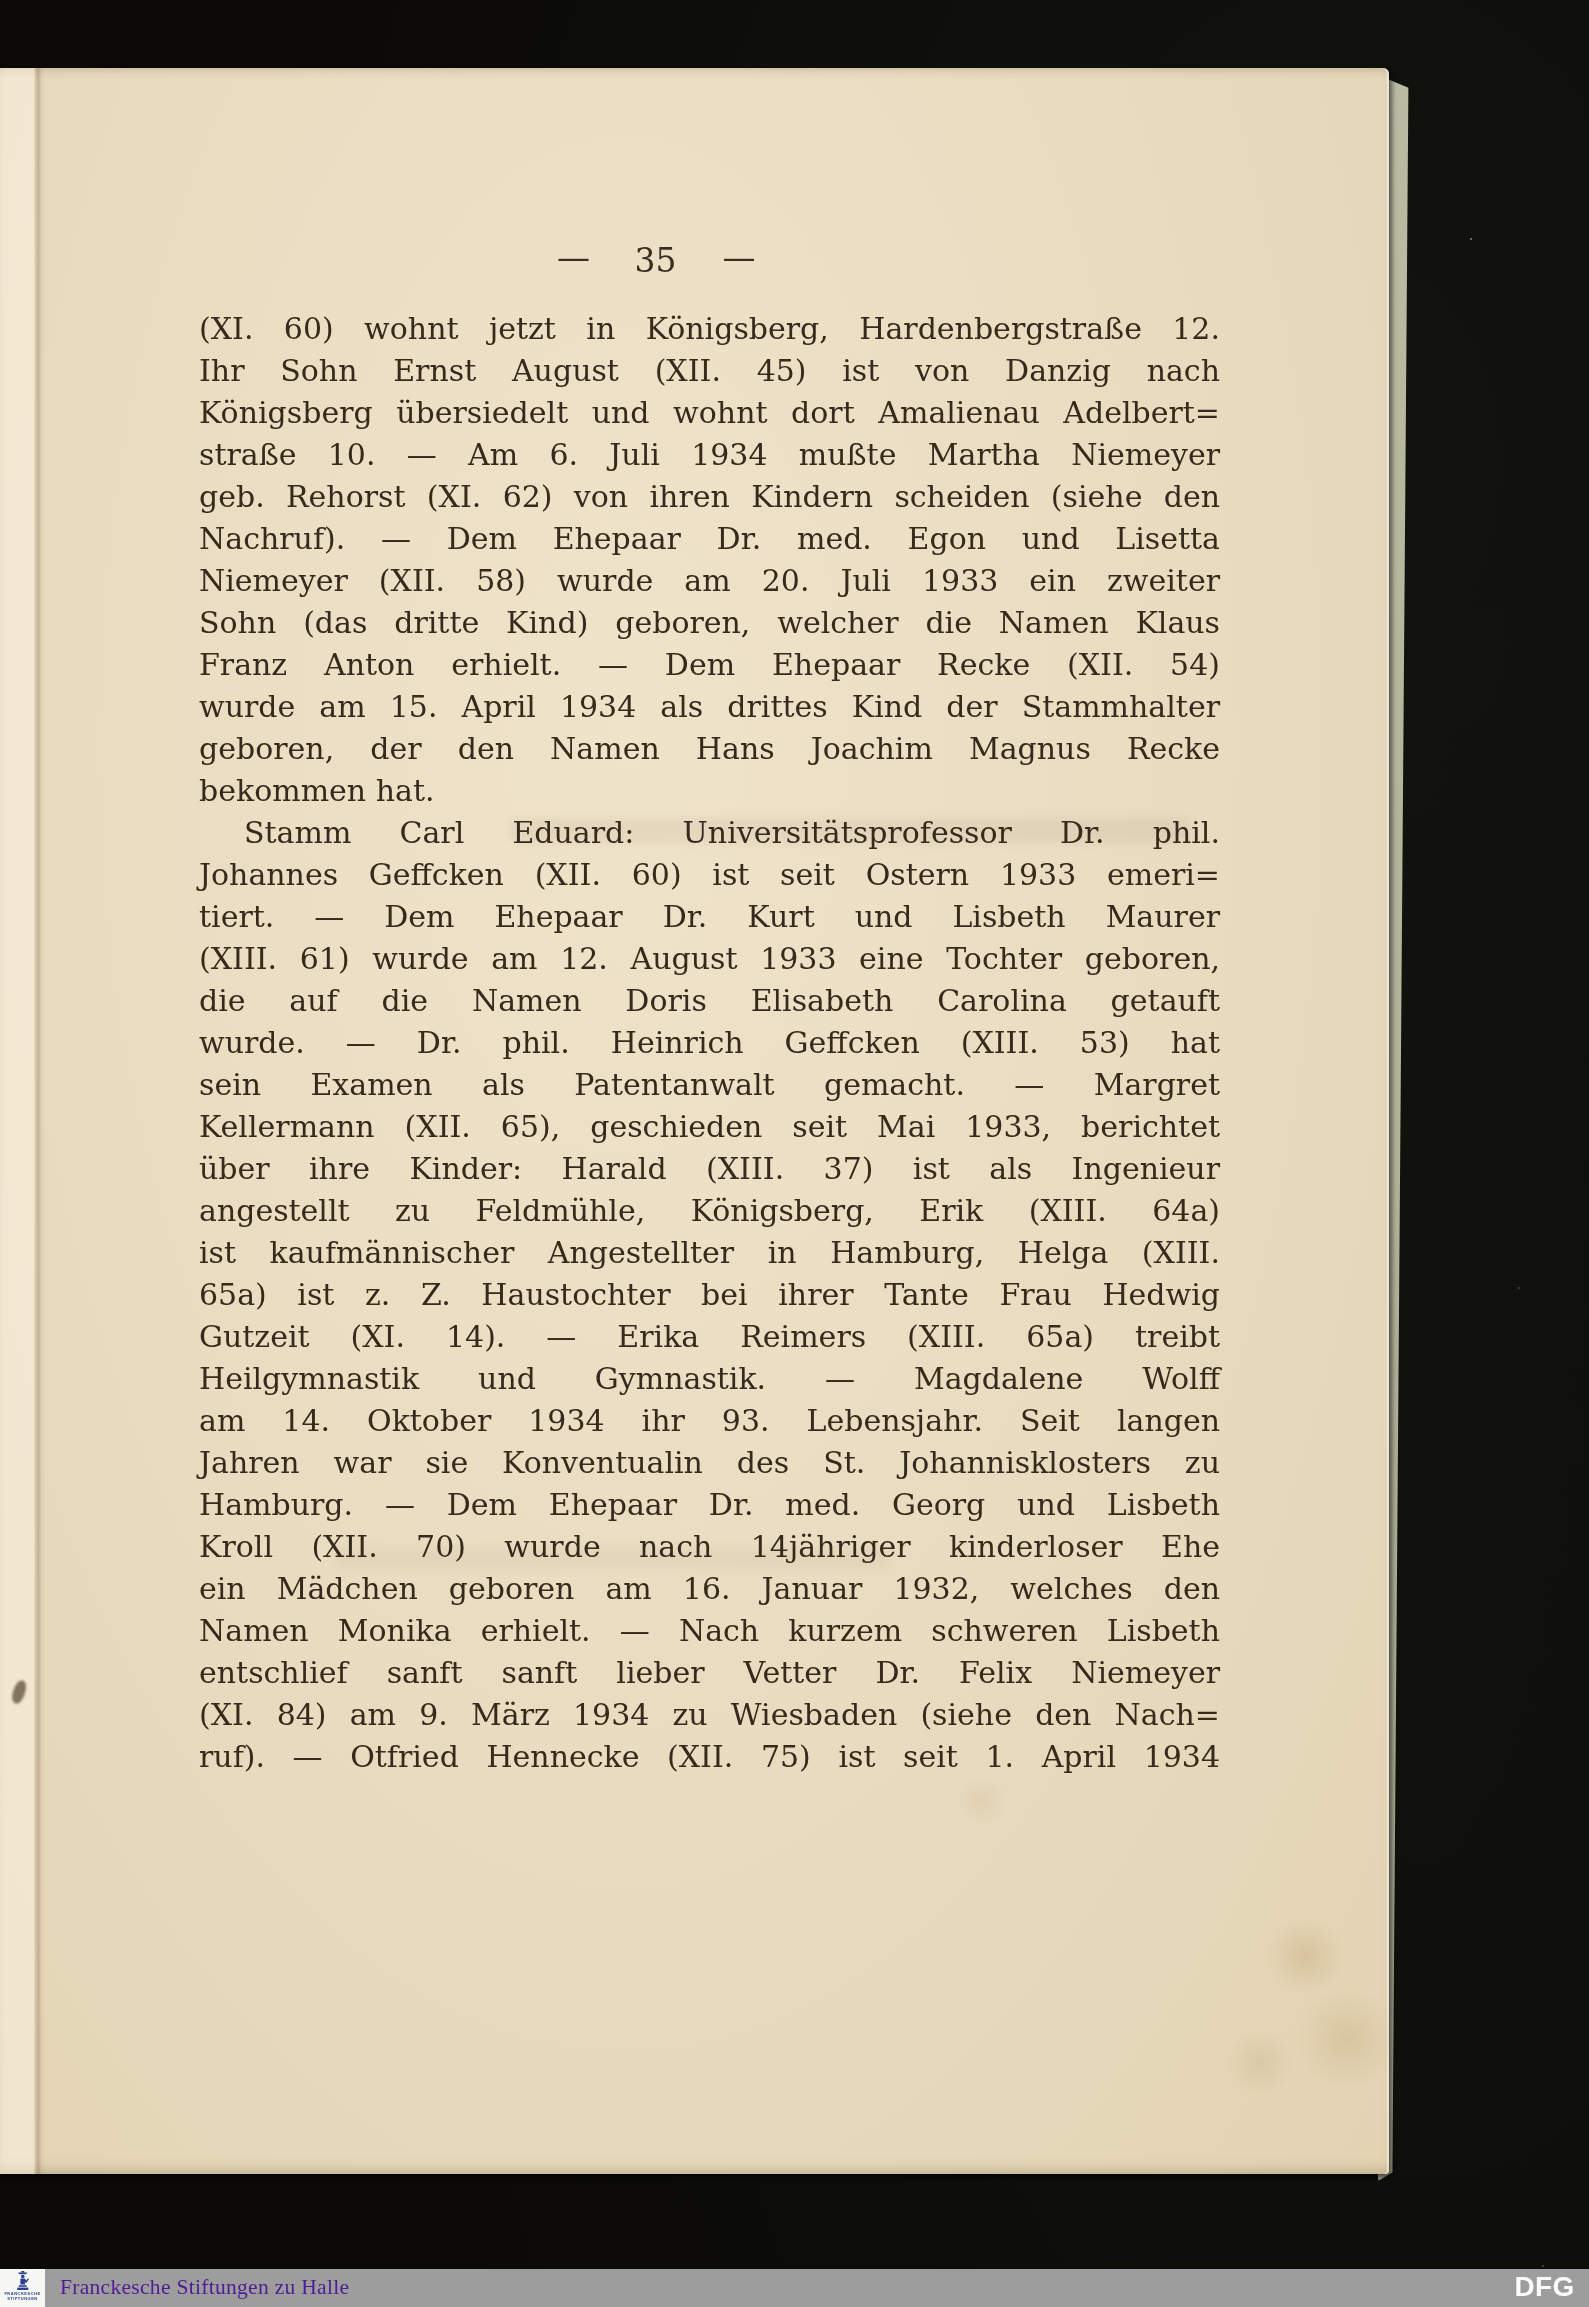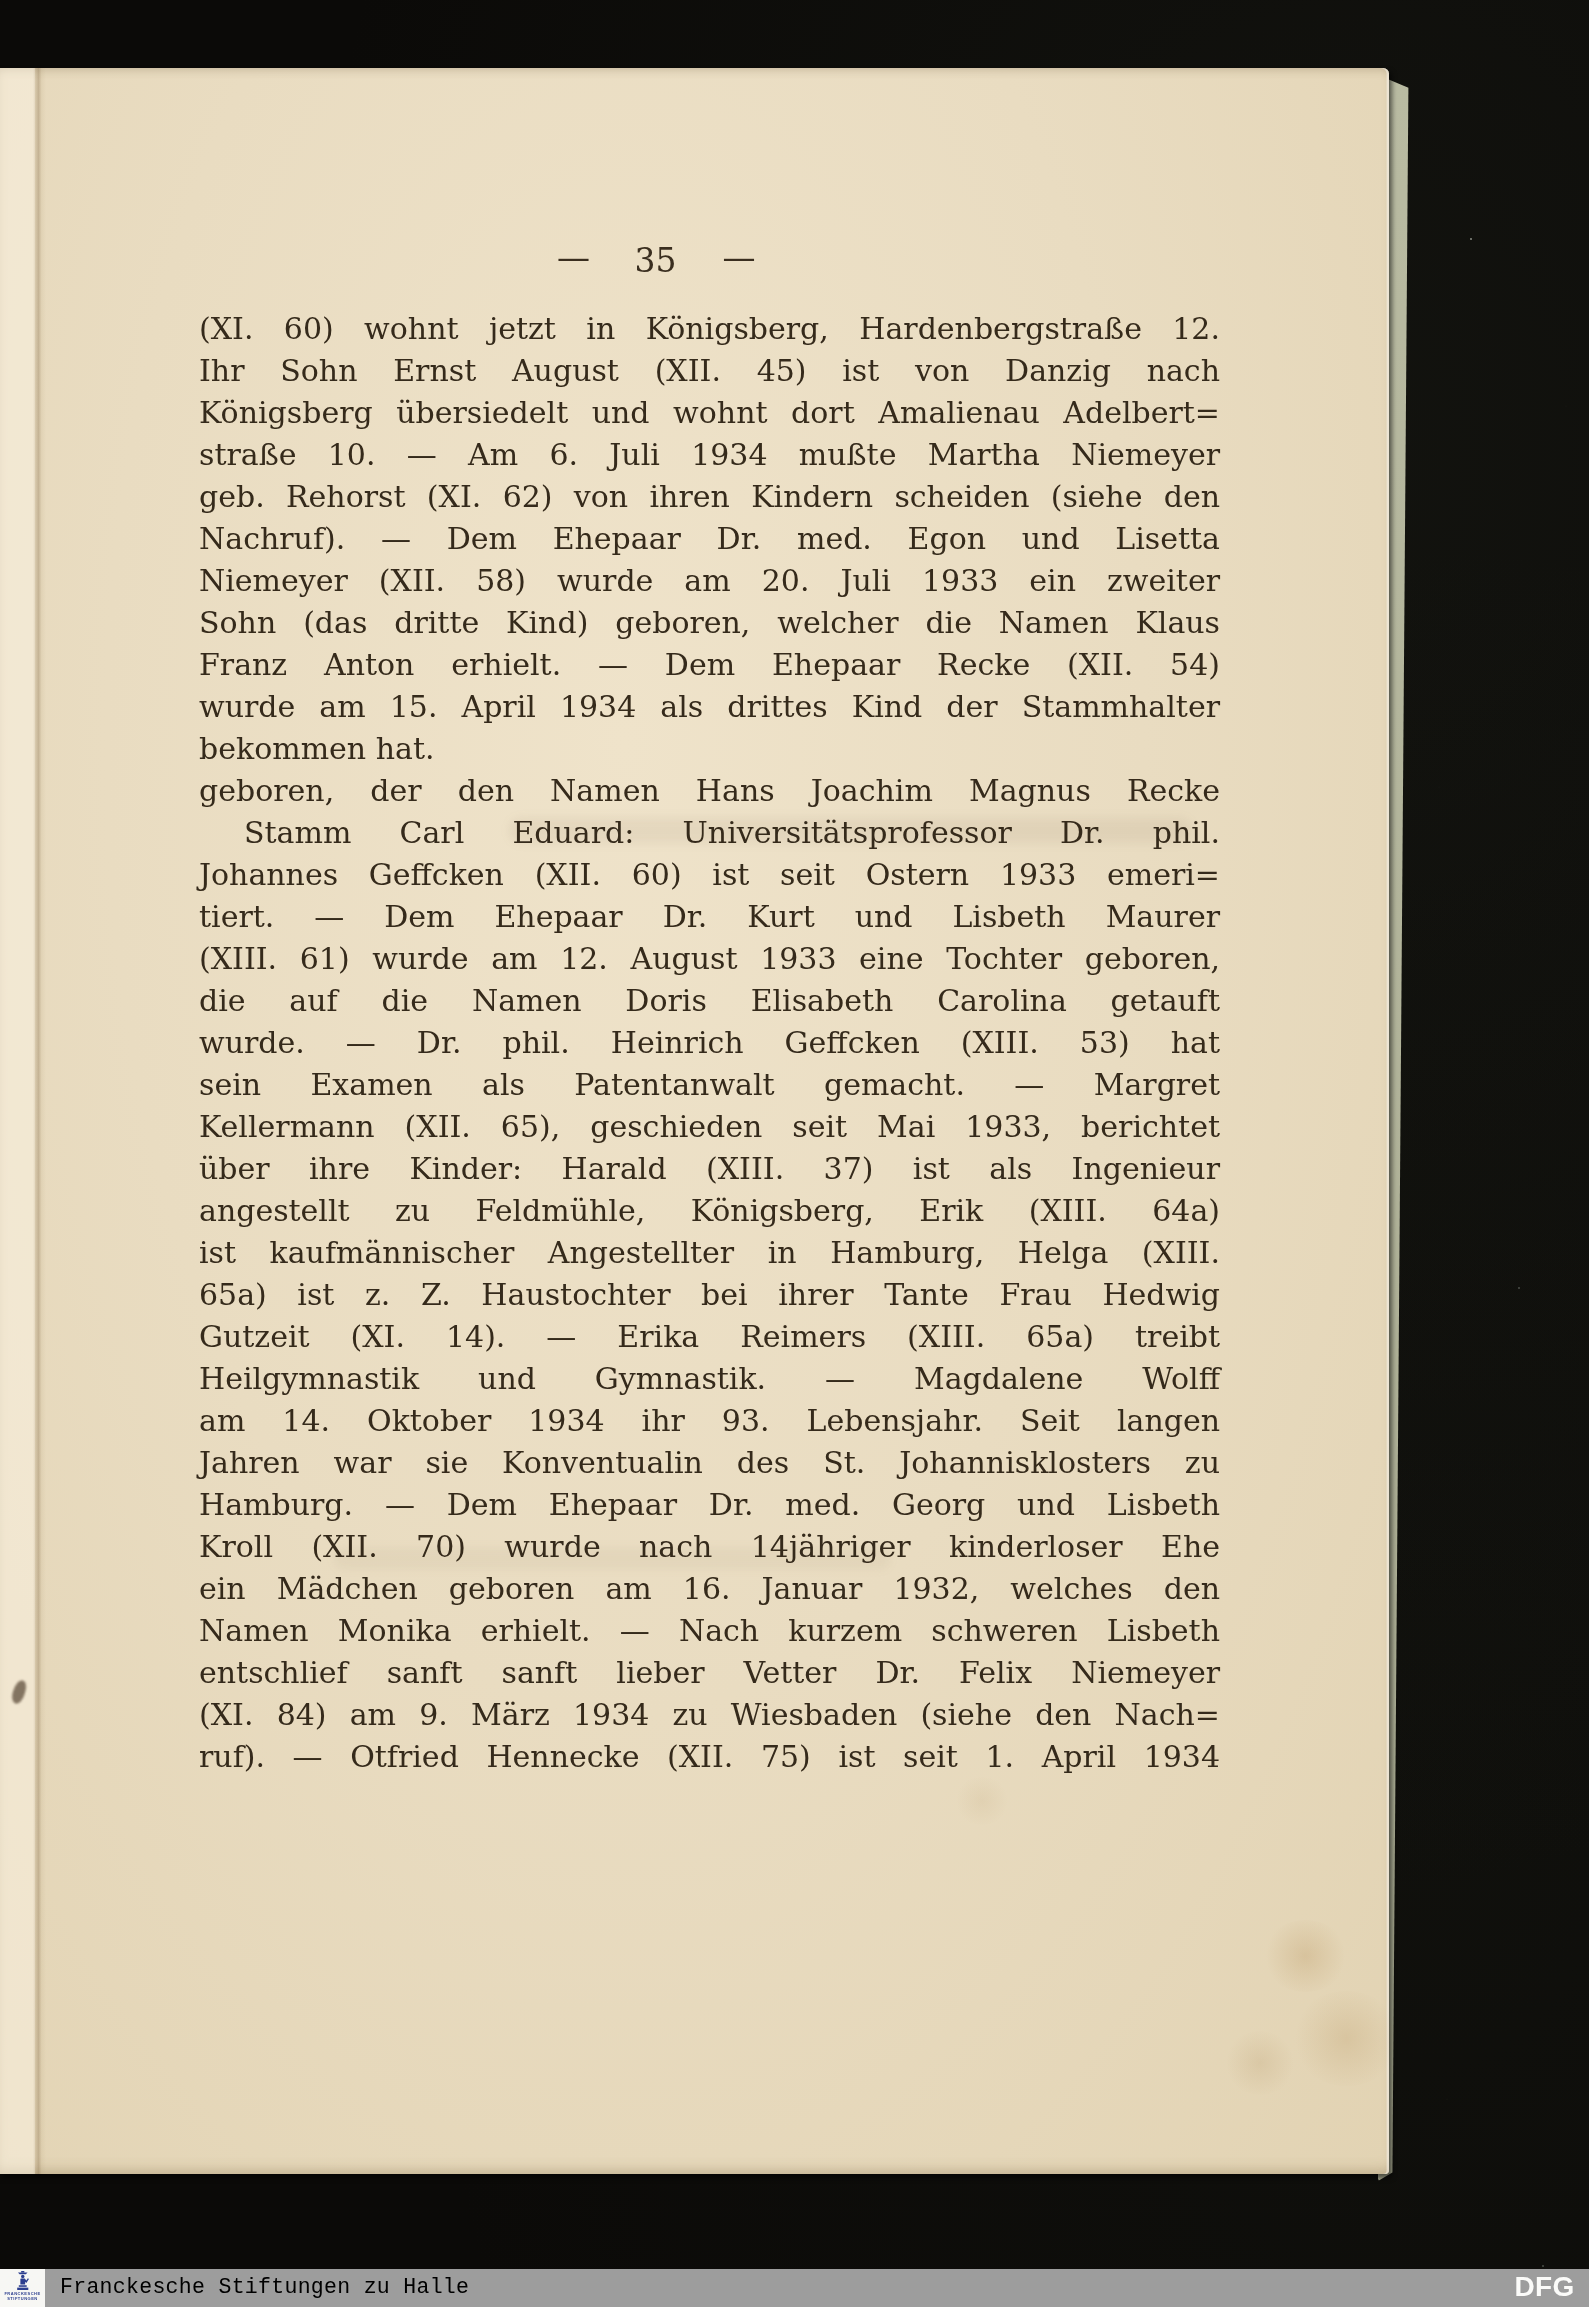--- a/index.html
+++ b/index.html
@@ -91,22 +91,22 @@
     padding-top:2.4px;box-sizing:border-box;
   }
   .logo-icon{width:17.5px;height:19px;display:block;}
   .logo-text{
     font-family:"Liberation Sans",sans-serif;font-weight:bold;
     font-size:4px;line-height:5.2px;letter-spacing:0.5px;
     color:#2c3e8f;text-align:center;margin-top:0.8px;
   }
   .footer-title{
     position:absolute;left:60px;top:50%;transform:translateY(-54%);
-    font-family:Liberation Mono, monospace;
-    font-size:21.5px;color:#000000;letter-spacing:0.3px;
+    font-family:Liberation Serif, serif;
+    font-size:21.5px;color:#4c1d95;letter-spacing:0.3px;
   }
   .dfg-logo{
     position:absolute;right:14.3px;top:50%;transform:translateY(-52%);
     font-family:"Liberation Sans",sans-serif;font-weight:bold;
     font-size:28px;color:#fbfbf9;letter-spacing:0.4px;
   }
 </style>
 </head>
 <body>
 
@@ -133,22 +133,22 @@
       <div class="line">(XI. 60) wohnt jetzt in Königsberg, Hardenbergstraße 12.</div>
       <div class="line">Ihr Sohn Ernst August (XII. 45) ist von Danzig nach</div>
       <div class="line">Königsberg übersiedelt und wohnt dort Amalienau Adelbert=</div>
       <div class="line">straße 10. — Am 6. Juli 1934 mußte Martha Niemeyer</div>
       <div class="line">geb. Rehorst (XI. 62) von ihren Kindern scheiden (siehe den</div>
       <div class="line">Nachruf). — Dem Ehepaar Dr. med. Egon und Lisetta</div>
       <div class="line">Niemeyer (XII. 58) wurde am 20. Juli 1933 ein zweiter</div>
       <div class="line">Sohn (das dritte Kind) geboren, welcher die Namen Klaus</div>
       <div class="line">Franz Anton erhielt. — Dem Ehepaar Recke (XII. 54)</div>
       <div class="line">wurde am 15. April 1934 als drittes Kind der Stammhalter</div>
+      <div class="line">geboren, der den Namen Hans Joachim Magnus Recke</div>
       <div class="line short-last">bekommen hat.</div>
-      <div class="line">geboren, der den Namen Hans Joachim Magnus Recke</div>
       <div class="line indent">Stamm Carl Eduard: Universitätsprofessor Dr. phil.</div>
       <div class="line">Johannes Geffcken (XII. 60) ist seit Ostern 1933 emeri=</div>
       <div class="line">tiert. — Dem Ehepaar Dr. Kurt und Lisbeth Maurer</div>
       <div class="line">(XIII. 61) wurde am 12. August 1933 eine Tochter geboren,</div>
       <div class="line">die auf die Namen Doris Elisabeth Carolina getauft</div>
       <div class="line">wurde. — Dr. phil. Heinrich Geffcken (XIII. 53) hat</div>
       <div class="line">sein Examen als Patentanwalt gemacht. — Margret</div>
       <div class="line">Kellermann (XII. 65), geschieden seit Mai 1933, berichtet</div>
       <div class="line">über ihre Kinder: Harald (XIII. 37) ist als Ingenieur</div>
       <div class="line">angestellt zu Feldmühle, Königsberg, Erik (XIII. 64a)</div>

